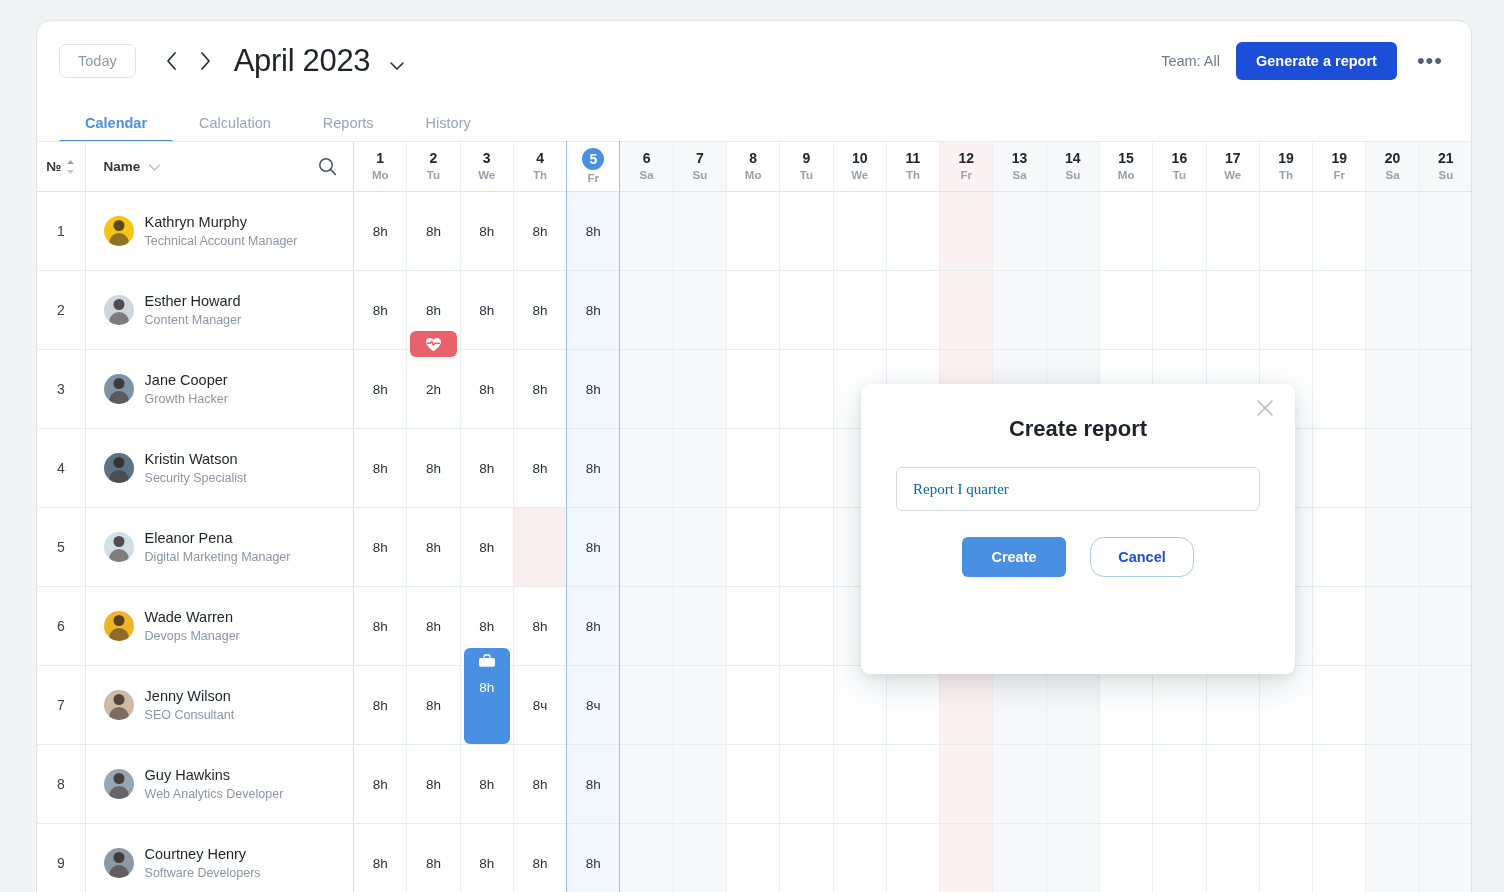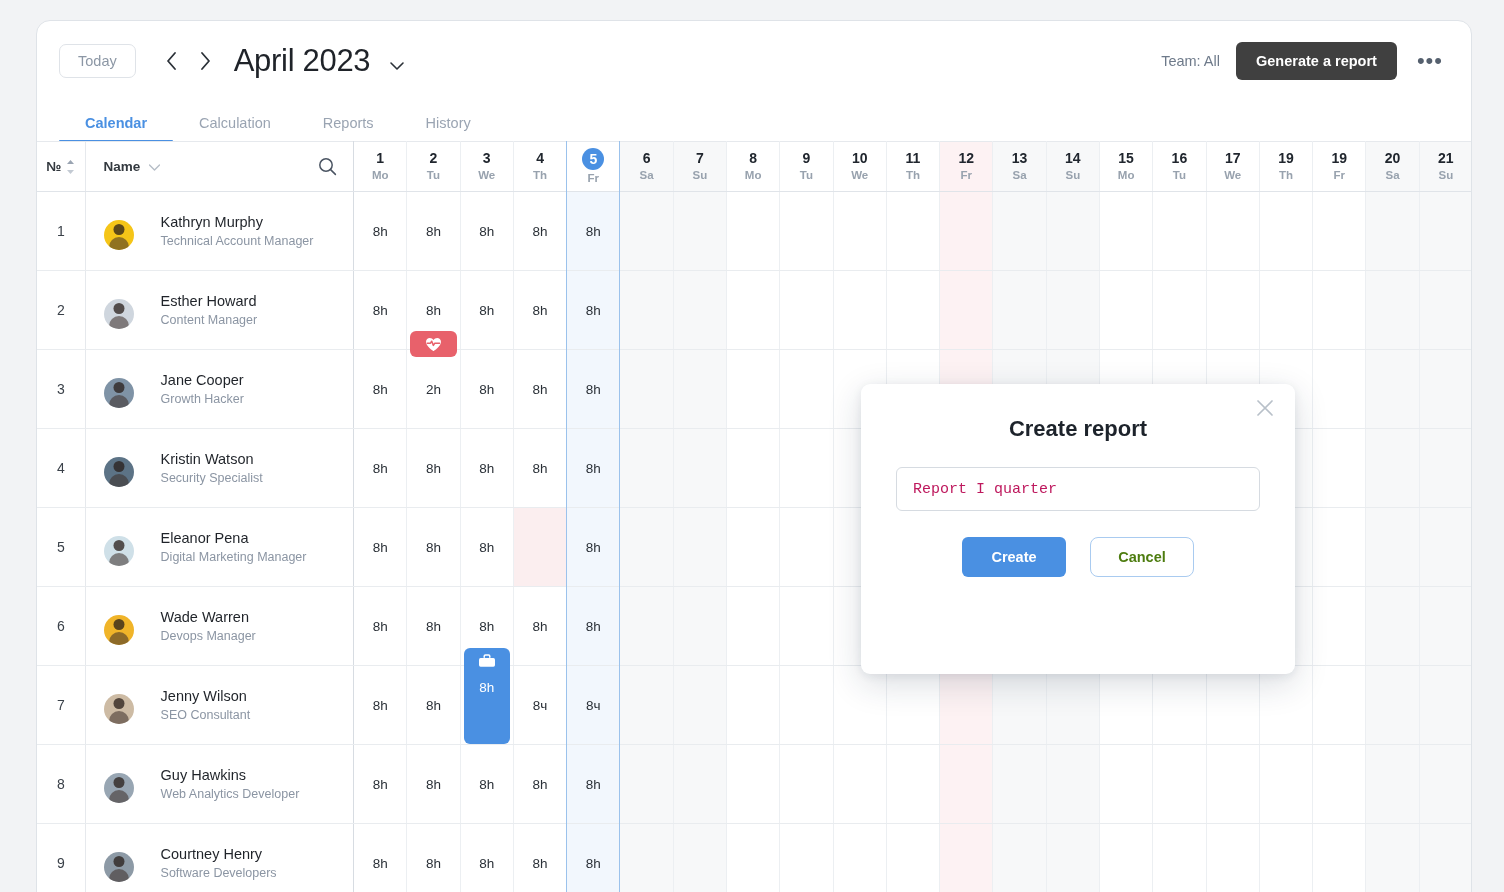--- a/index.html
+++ b/index.html
@@ -54,21 +54,21 @@
     white-space: nowrap;
   }
   .month-caret { margin-left: 10px; display: inline-flex; align-items: center; cursor: pointer; }
   .toolbar-right {
     margin-left: auto;
     display: flex; align-items: center; gap: 16px;
   }
   .team-label { font-size: 14.5px; color: #6e7a8a; }
   .gen-report-btn {
     height: 38px; padding: 0 20px;
-    background: #404040;
+    background: #1d4ed8;
     color: #fff;
     border: none; border-radius: 6px;
     font-size: 14.5px; font-weight: bold;
     font-family: "Liberation Sans", sans-serif;
     cursor: pointer;
   }
   .dots-btn {
     background: none; border: none; cursor: pointer;
     font-size: 22px; color: #55606e; letter-spacing: 1px;
     line-height: 10px; padding: 6px 4px;
@@ -162,21 +162,21 @@
     vertical-align: middle;
     background: #fff;
   }
   td.cell-name {
     border-bottom: 1px solid #e9ecef;
     border-right: 1px solid #d7dce2;
     vertical-align: middle;
     padding: 0 10px 0 18px;
     background: #fff;
   }
-  .person { display: flex; align-items: flex-end; gap: 27px; }
+  .person { display: flex; align-items: center; gap: 11px; }
   .avatar {
     width: 30px; height: 30px; border-radius: 50%;
     flex: 0 0 30px;
     background: #ccd3db;
     position: relative;
     overflow: hidden;
   }
   .avatar::after {
     content: "";
     position: absolute; left: 50%; top: 58%;
@@ -264,22 +264,22 @@
     color: #1d232b;
     padding-top: 32px;
   }
   .modal-input {
     display: block;
     width: 364px; height: 44px;
     margin: 25px auto 9px auto;
     border: 1px solid #d6dbe1;
     border-radius: 6px;
     padding: 0 16px;
-    font-size: 15px; color: #be185d;
-    font-family: Liberation Mono, monospace;
+    font-size: 15px; color: #0369a1;
+    font-family: Liberation Serif, serif;
     background: #fff;
     outline: none;
   }
   .modal-select {
     position: relative;
     width: 364px; height: 44px;
     margin: 26px auto 0 auto;
     border: 1px solid #d6dbe1;
     border-radius: 6px;
     display: flex; align-items: center;
@@ -294,22 +294,22 @@
   }
   .btn-create {
     width: 104px; height: 40px;
     background: #4a90e2; color: #fff;
     border: none; border-radius: 6px;
     font-size: 14.5px; font-weight: bold; cursor: pointer;
     font-family: "Liberation Sans", sans-serif;
   }
   .btn-cancel {
     width: 104px; height: 40px;
-    background: #fff; color: #4d7c0f;
-    border: 1px solid #a9cbf0; border-radius: 8px;
+    background: #fff; color: #1d4ed8;
+    border: 1px solid #a9cbf0; border-radius: 14px;
     font-size: 14.5px; font-weight: bold; cursor: pointer;
     font-family: "Liberation Sans", sans-serif;
   }
 </style>
 </head>
 <body>
 
 <div class="app-card">
 
   <div class="toolbar">

